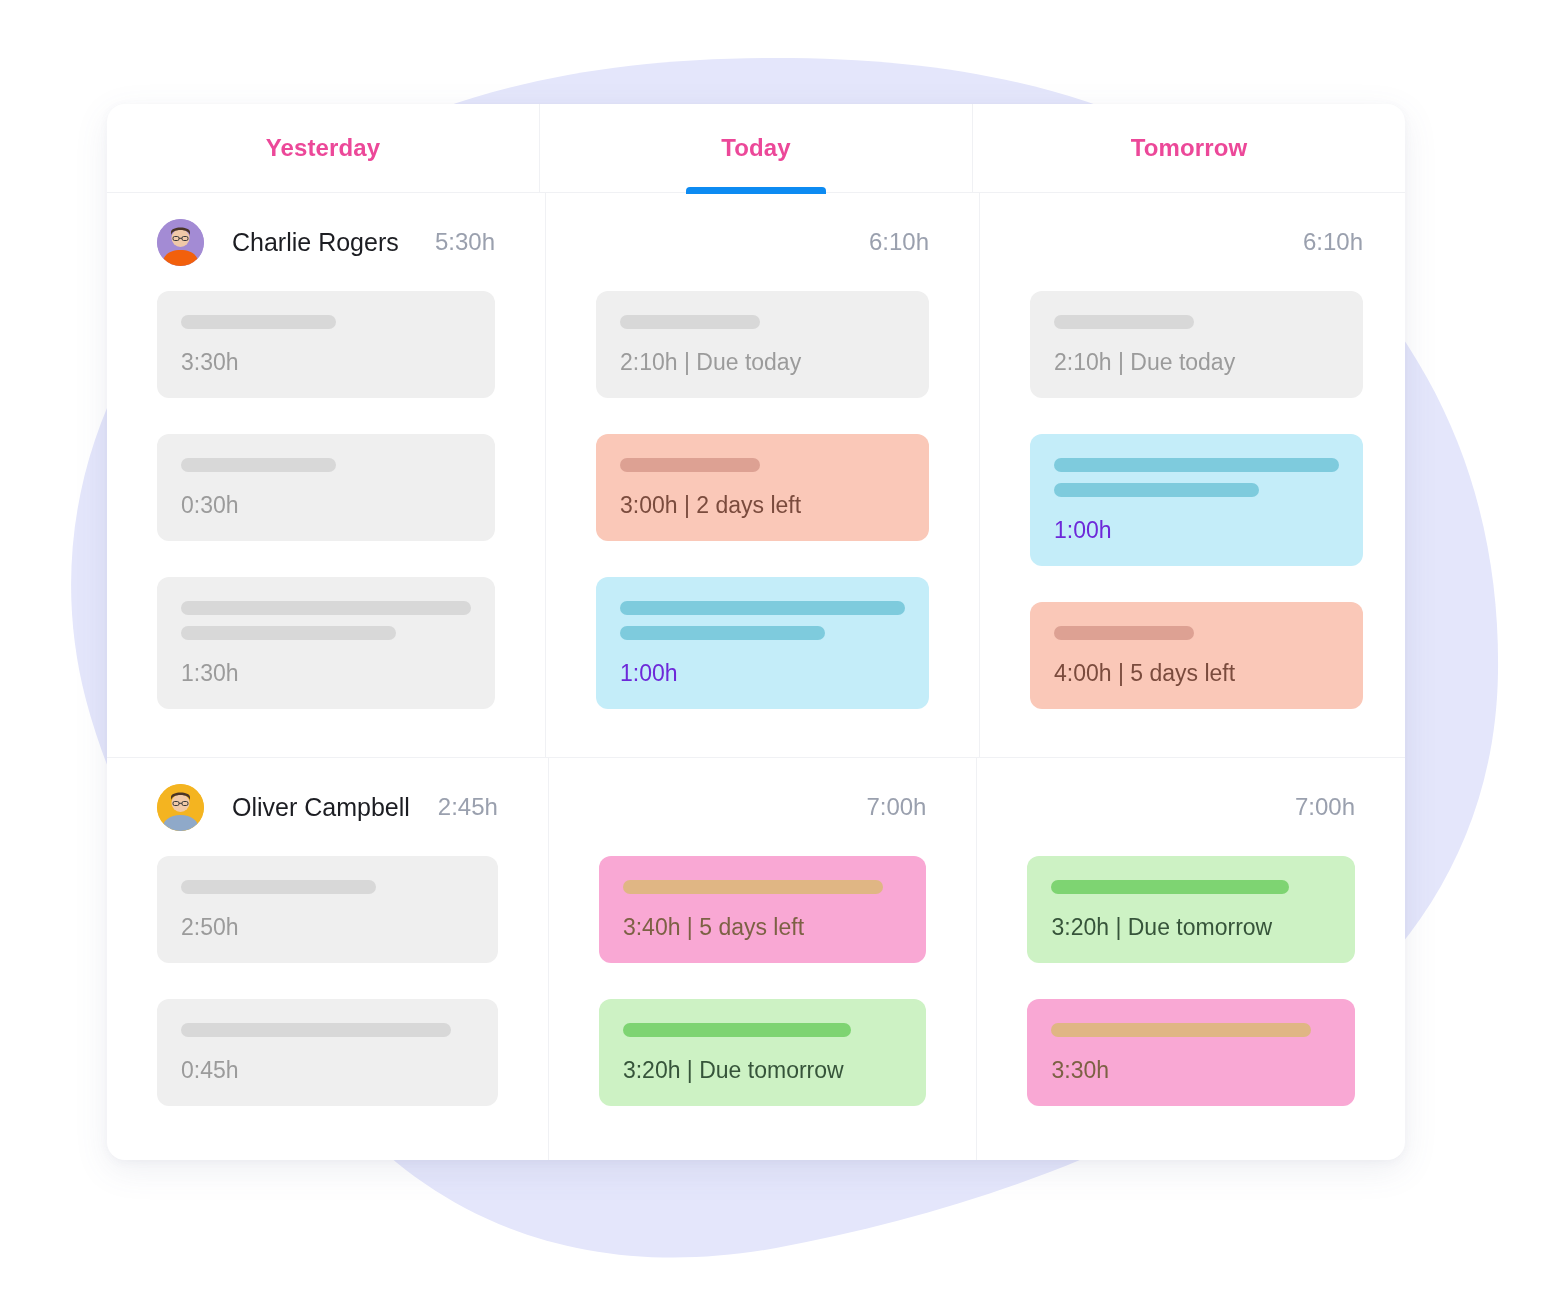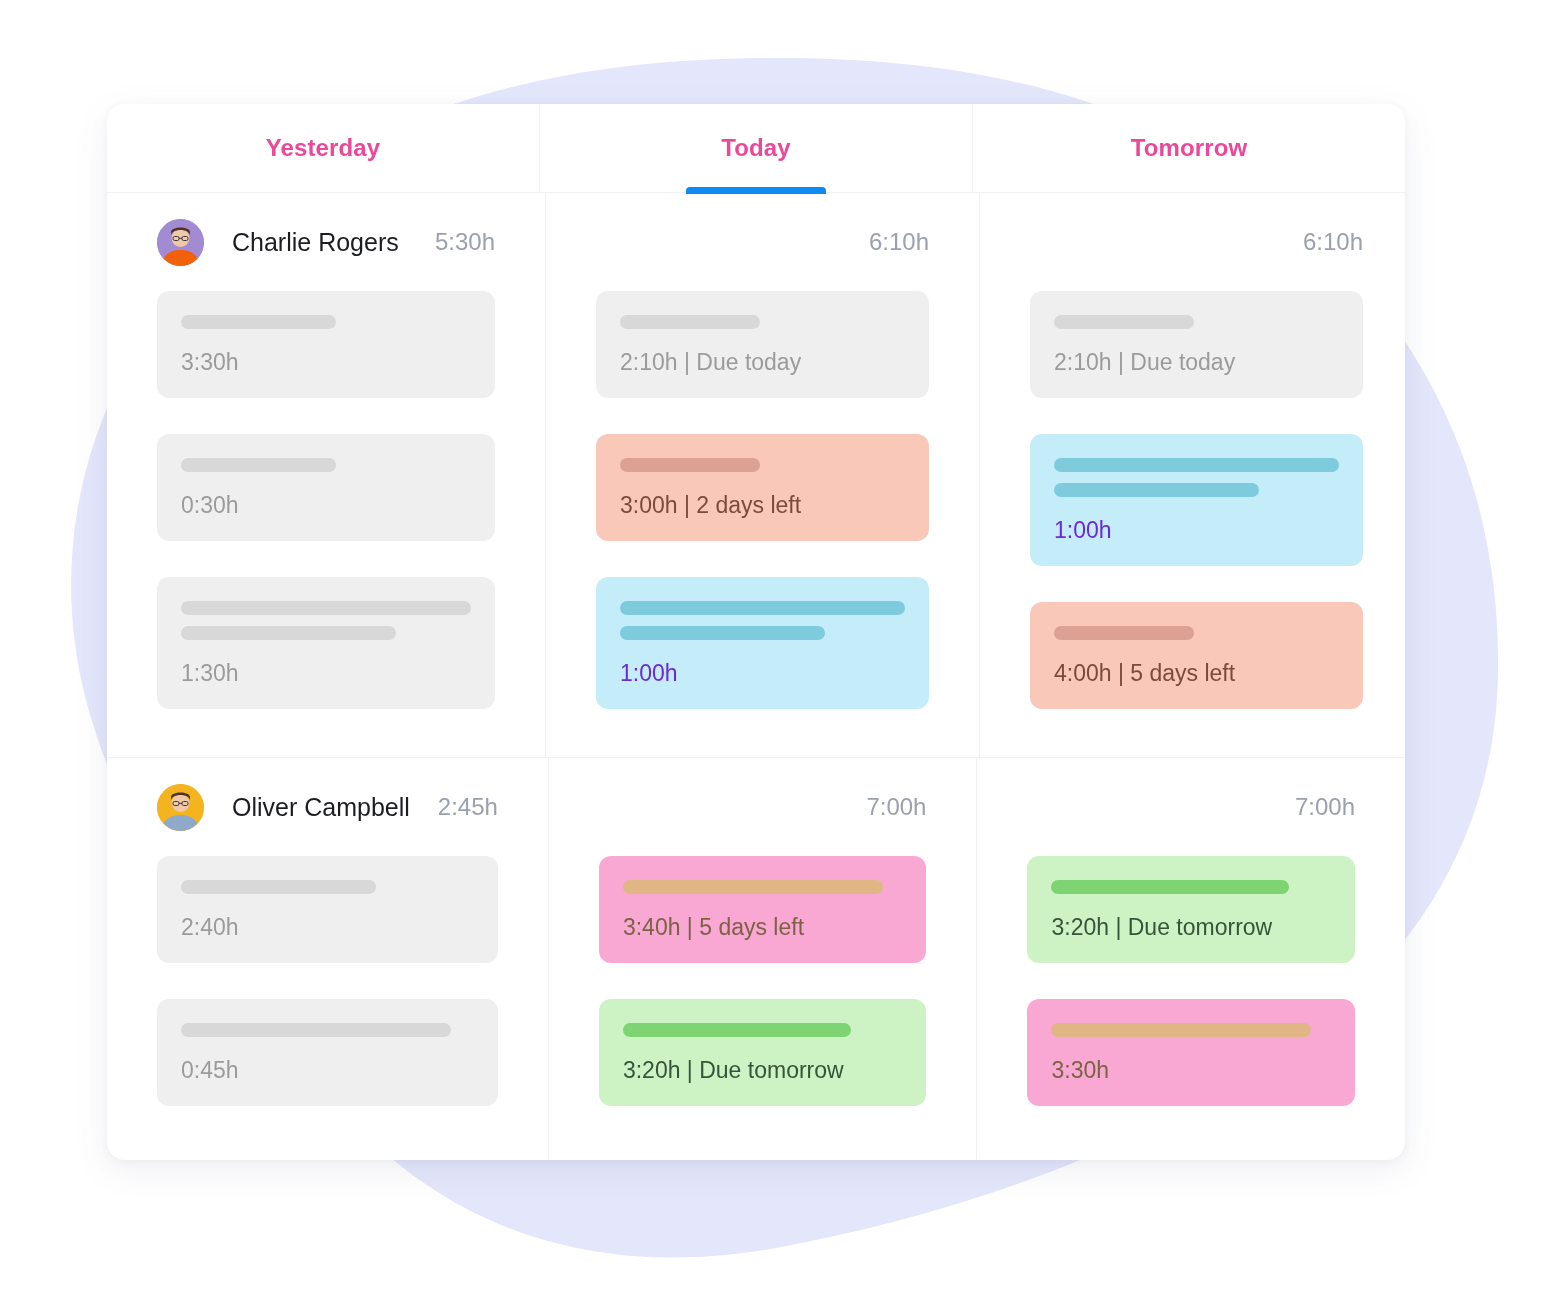--- a/index.html
+++ b/index.html
@@ -321,21 +321,21 @@
                   <line x1="22" y1="19.3" x2="25" y2="19.3" stroke="#3a3a3a" stroke-width="1"></line>
                 </svg></div>
               <span class="user-name">Oliver Campbell</span>
               <span class="cell-total">2:45h</span>
             </div>
             <div class="task-list">
               <div class="task t-grey">
                 <div class="bars">
                   <div class="bar" style="width: 195px;"></div>
                 </div>
-                <div class="meta">2:40h</div>
+                <div class="meta">2:50h</div>
               </div>
               <div class="task t-grey">
                 <div class="bars">
                   <div class="bar" style="width: 270px;"></div>
                 </div>
                 <div class="meta">0:45h</div>
               </div>
             </div>
           </div>
           <div class="cell">

